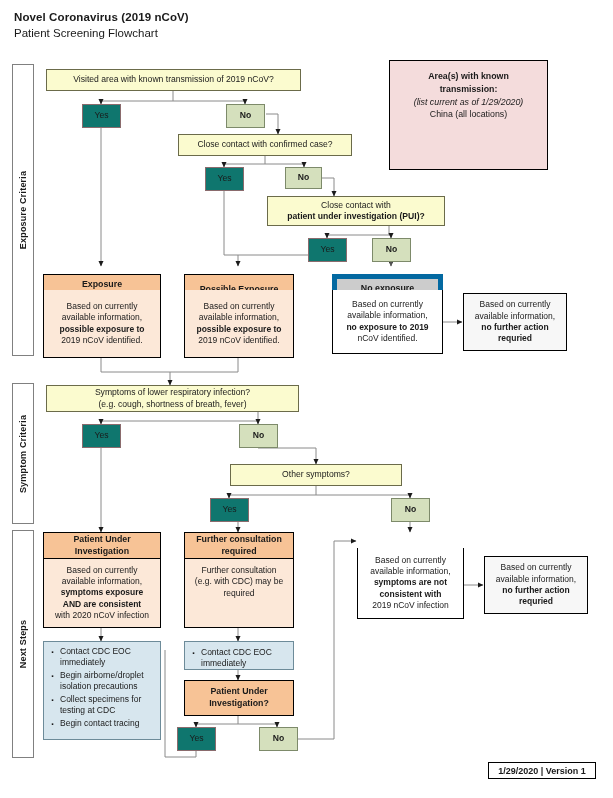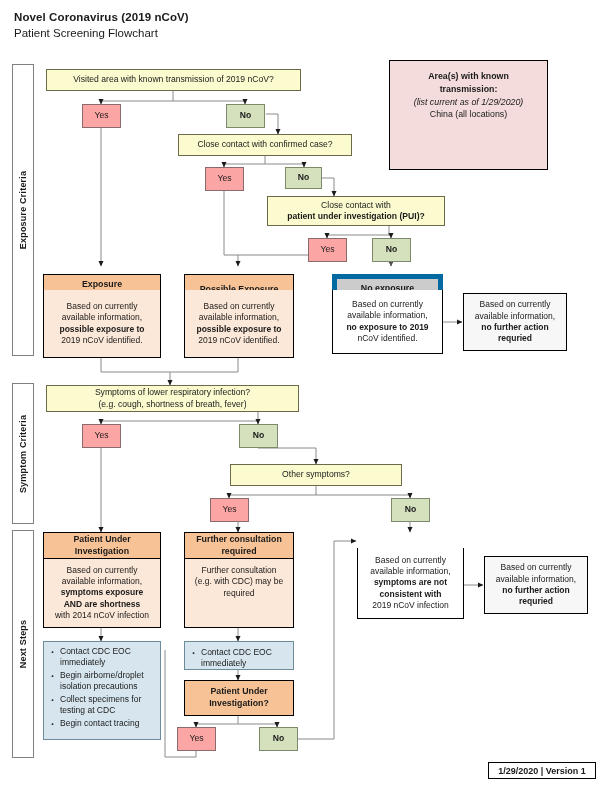--- a/index.html
+++ b/index.html
@@ -81,21 +81,21 @@
   
   .q-box {
     background: #fbfbcf;
     border: 1px solid #6b6b4a;
     font-size: 8.6px;
   }
   .q-box b { font-weight: bold; }
 
   
   .yes-box {
-    background: #fca5a5;
+    background: #0f766e;
     border: 1px solid #8a6b6d;
     font-size: 8.6px;
     font-weight: normal;
   }
   
   .no-box {
     background: #d5e0bd;
     border: 1px solid #7d8a6a;
     font-size: 8.6px;
     font-weight: bold;
@@ -418,22 +418,22 @@
     <span class="lines">
       <span class="lines">Patient Under</span>
       <span class="lines">Investigation</span>
     </span>
   </div>
   <div class="node out-body" style="left:43px; top:559px; width:118px; height:69px;">
     <span class="lines">
       <span class="lines">Based on currently</span>
       <span class="lines">available information,</span>
       <b class="lines">symptoms exposure</b>
-      <b class="lines">AND are shortness</b>
-      <span class="lines">with 2014 nCoV infection</span>
+      <b class="lines">AND are consistent</b>
+      <span class="lines">with 2020 nCoV infection</span>
     </span>
   </div>
 
   <div class="node out-head" style="left:184px; top:532px; width:110px; height:27px;">
     <span class="lines">
       <span class="lines">Further consultation</span>
       <span class="lines">required</span>
     </span>
   </div>
   <div class="node out-body" style="left:184px; top:559px; width:110px; height:69px; align-items:flex-start; padding-top:6px;">

